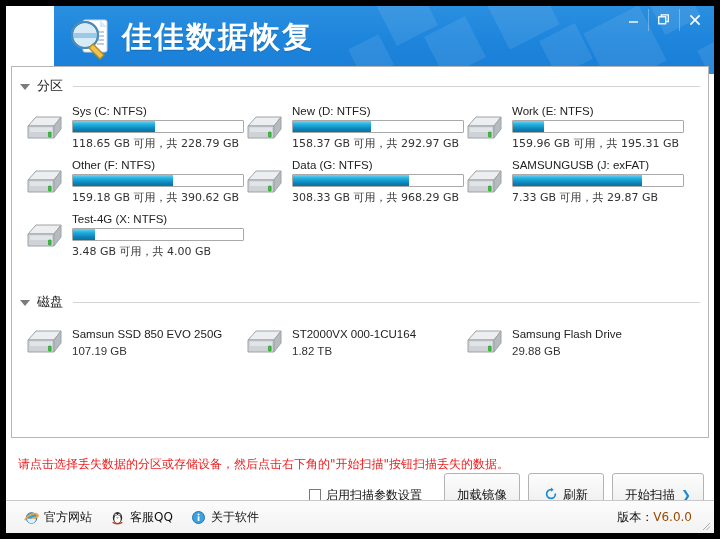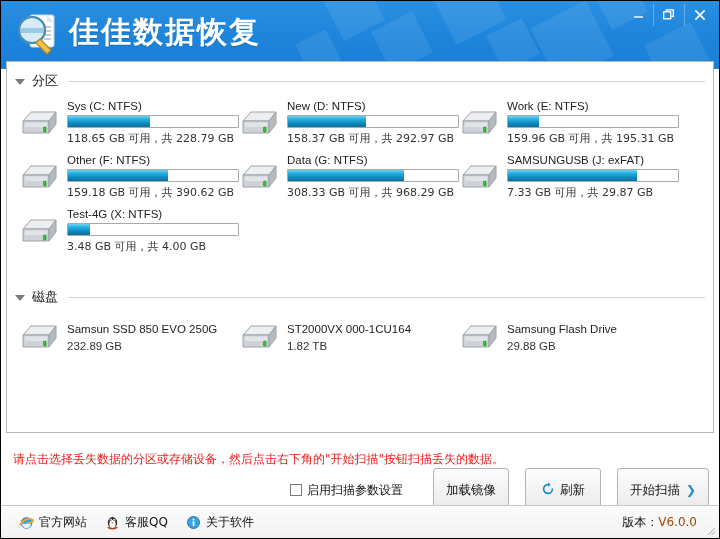--- a/index.html
+++ b/index.html
@@ -7,22 +7,23 @@
     width: 720px; height: 539px;
     overflow: hidden;
     font-family: "Liberation Sans", "DejaVu Sans", sans-serif;
     background: #fff;
   }
   #app {
     position: relative;
     width: 720px; height: 539px;
     box-sizing: border-box;
     background: #ffffff;
-    border: 1px solid #000000;
+    border: 6px solid #000000;
     overflow: hidden;
+    padding-left: 48px;
   }
 
   
   .titlebar {
     position: relative;
     height: 68px;
     background: linear-gradient(180deg, #2b8fe0 0%, #1e86dc 45%, #1a7ed6 100%);
     overflow: hidden;
   }
   .tb-deco { position:absolute; background: rgba(255,255,255,0.085); transform: rotate(-27deg); }
@@ -164,21 +165,21 @@
   }
   .chklbl {
     font-size: 12px; color: #111;
     font-family: Liberation Mono, monospace;
     white-space: nowrap;
   }
   .btn {
     height: 44px; min-width: 76px;
     display: flex; align-items: center; justify-content: center;
     padding: 0 12px;
-    margin-left: 16px;
+    margin-left: 8px;
     border: 1px solid #b3b3b3;
     border-radius: 3px;
     background: linear-gradient(180deg,#fdfdfd 0%, #f3f3f3 50%, #e8e8e8 100%);
     font-size: 12.5px; color: #111;
     font-family: "DejaVu Sans", "Liberation Sans", sans-serif;
     white-space: nowrap;
     cursor: default;
     box-sizing: border-box;
   }
   .btn .ico { margin-right: 5px; color: #1c8ad4; font-size: 14px; display: inline-block; }
@@ -397,21 +398,21 @@
         <div class="dtile">
           <svg class="drv" viewBox="0 0 42 32">
             <path d="M4 14 L12 5 L37 5 L30 14 Z" fill="#eceef0" stroke="#9ea3a8" stroke-width="1"></path>
             <path d="M4 14 L30 14 L30 26 L4 26 Z" fill="#cfd3d7" stroke="#9ea3a8" stroke-width="1"></path>
             <path d="M30 14 L37 5 L37 17 L30 26 Z" fill="#b6bbc0" stroke="#9ea3a8" stroke-width="1"></path>
             <path d="M6 15.5 L28 15.5 L28 20 L6 20 Z" fill="#e4e7ea" opacity="0.85"></path>
             <rect x="24.5" y="20" width="2.6" height="5" rx="0.6" fill="#35c637" stroke="#1f9121" stroke-width="0.6"></rect>
           </svg>
           <div class="dinfo">
             <div class="dname">Samsun SSD 850 EVO 250G</div>
-            <div class="dsize">232.89 GB</div>
+            <div class="dsize">107.19 GB</div>
           </div>
         </div>
         <div class="dtile">
           <svg class="drv" viewBox="0 0 42 32">
             <path d="M4 14 L12 5 L37 5 L30 14 Z" fill="#eceef0" stroke="#9ea3a8" stroke-width="1"></path>
             <path d="M4 14 L30 14 L30 26 L4 26 Z" fill="#cfd3d7" stroke="#9ea3a8" stroke-width="1"></path>
             <path d="M30 14 L37 5 L37 17 L30 26 Z" fill="#b6bbc0" stroke="#9ea3a8" stroke-width="1"></path>
             <path d="M6 15.5 L28 15.5 L28 20 L6 20 Z" fill="#e4e7ea" opacity="0.85"></path>
             <rect x="24.5" y="20" width="2.6" height="5" rx="0.6" fill="#35c637" stroke="#1f9121" stroke-width="0.6"></rect>
           </svg>

